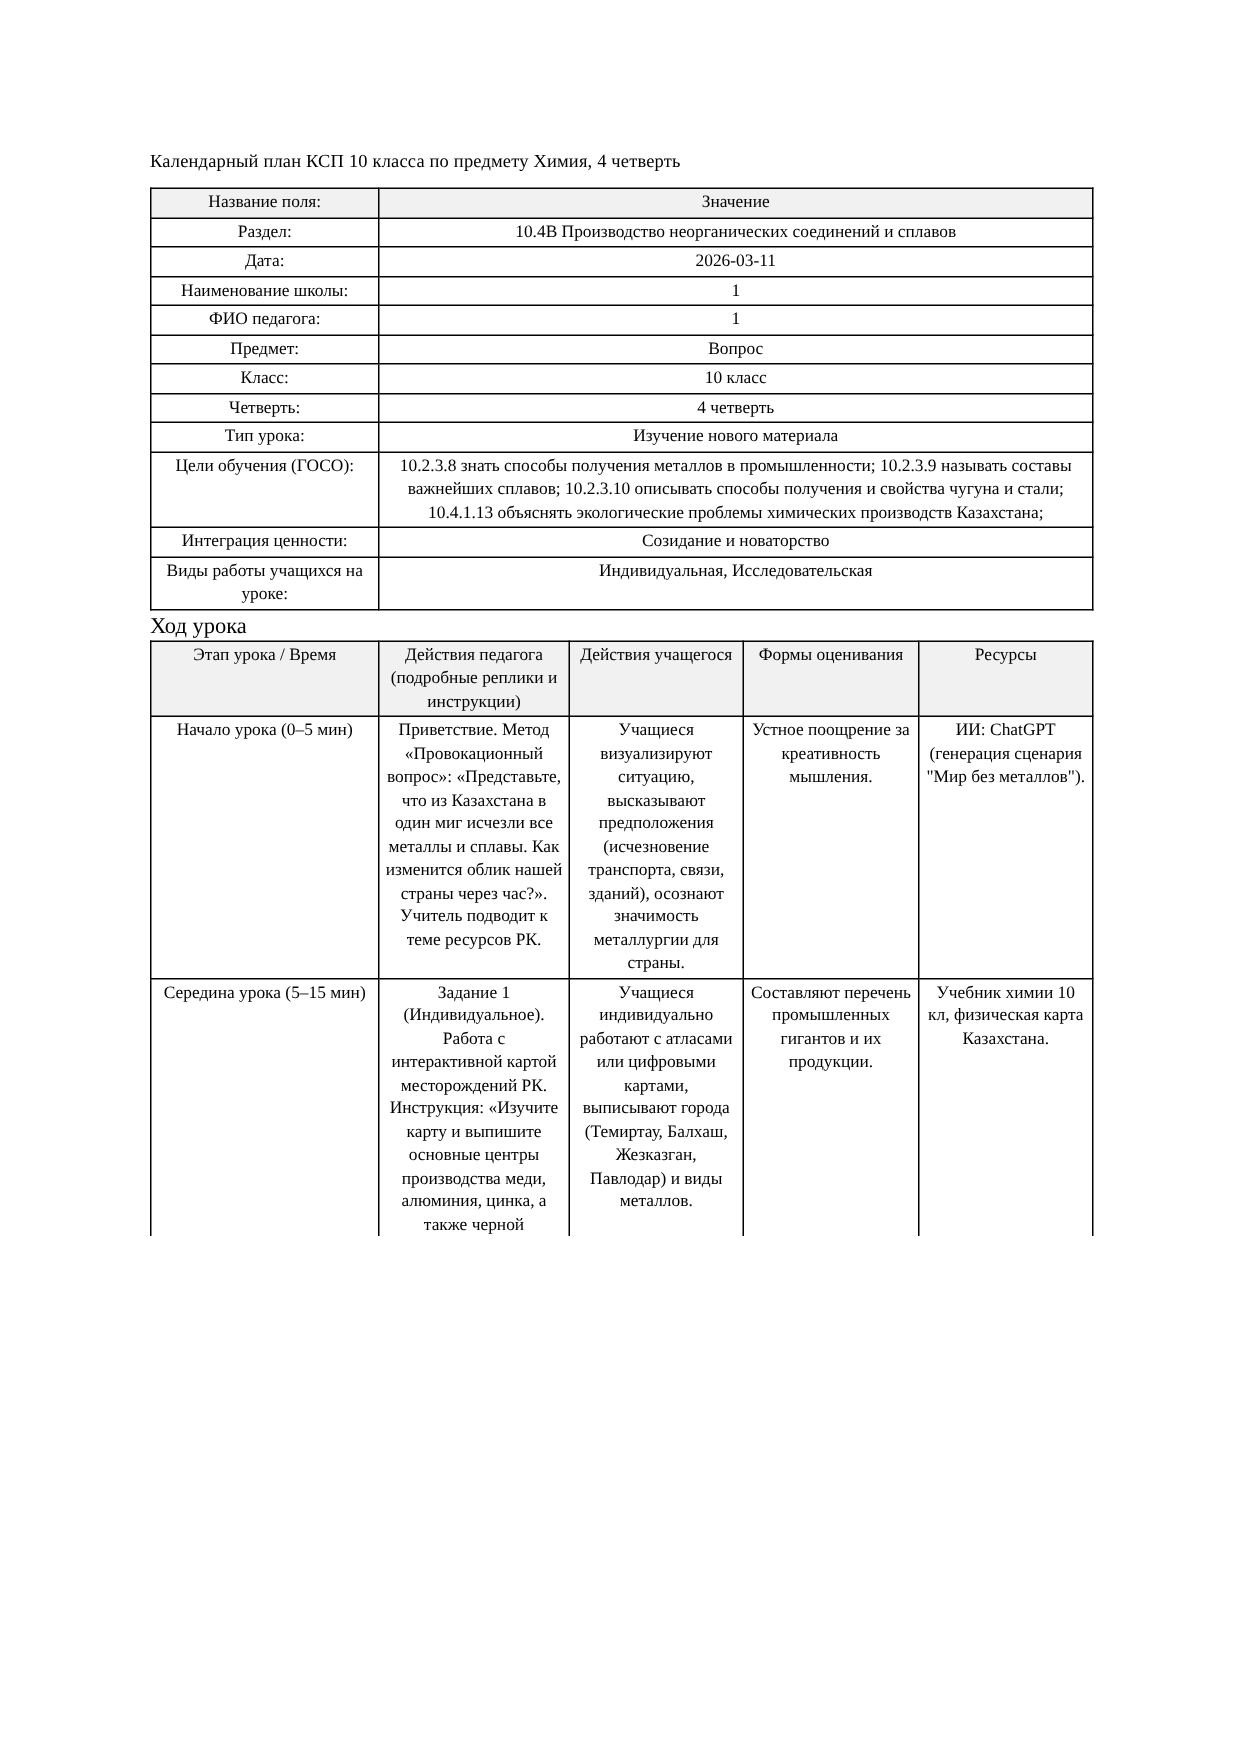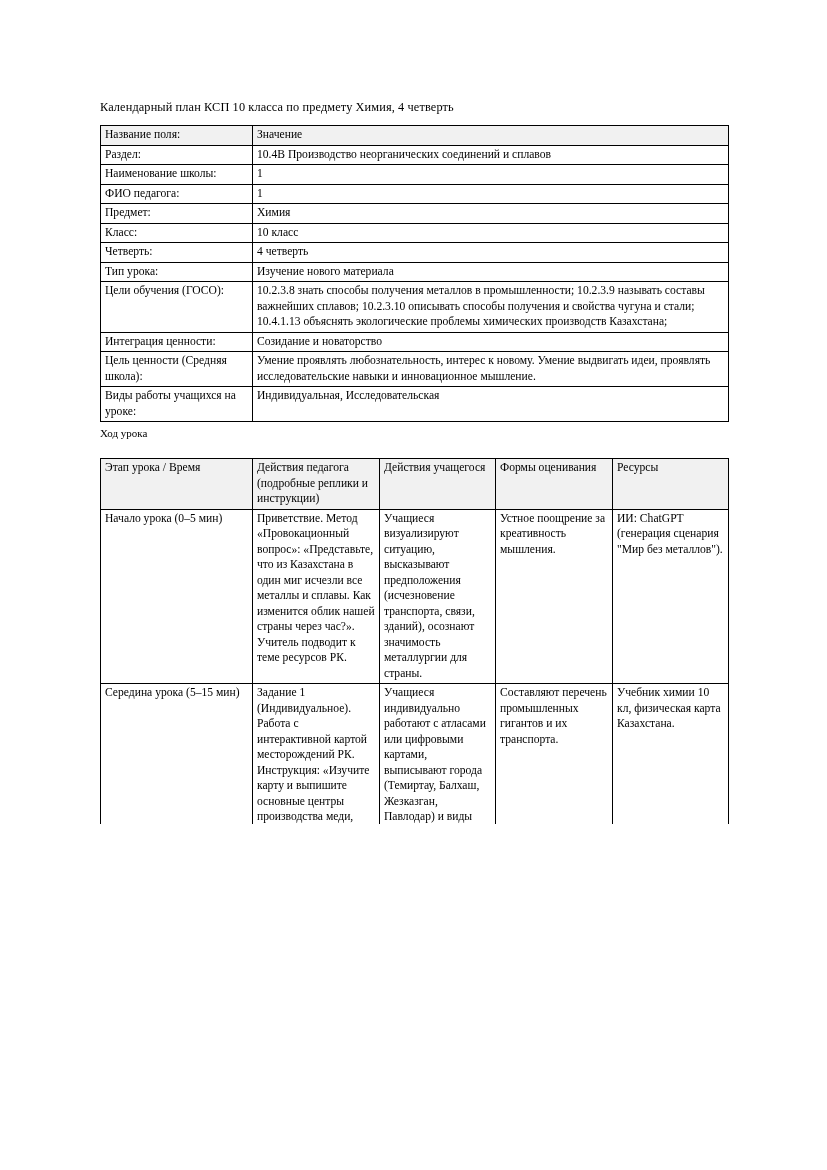--- a/index.html
+++ b/index.html
@@ -28,37 +28,37 @@
     width: 628px;
   }
   .doc-title {
     font-size: 12.3px;
     line-height: 17px;
     margin: 0 0 9px 0;
     white-space: nowrap;
     letter-spacing: 0.01em;
   }
   .section-label {
-    font-size: 11px;
+    font-size: 15px;
     line-height: 16px;
-    margin: 3px 0 17px 0;
+    margin: 3px 0 1px 0;
   }
   table.doc-table {
     border-collapse: collapse;
     table-layout: fixed;
     width: 628px;
     font-size: 11.6px;
     line-height: 15.5px;
   }
   table.doc-table td,
   table.doc-table th {
     border: 1px solid #000000;
     padding: 1px 4px 2px 4px;
     vertical-align: top;
-    text-align: left;
+    text-align: center;
     font-weight: normal;
     word-wrap: break-word;
     overflow-wrap: break-word;
     hyphens: none;
   }
   table.doc-table thead td,
   table.doc-table thead th,
   tr.hdr > td {
     background: #f1f1f1;
   }
@@ -89,54 +89,54 @@
       <tbody>
         <tr class="hdr">
           <td>Название поля:</td>
           <td>Значение</td>
         </tr>
         <tr>
           <td>Раздел:</td>
           <td>10.4В Производство неорганических соединений и сплавов</td>
         </tr>
         <tr>
+          <td>Дата:</td>
+          <td>2026-03-11</td>
+        </tr>
+        <tr>
           <td>Наименование школы:</td>
           <td>1</td>
         </tr>
         <tr>
           <td>ФИО педагога:</td>
           <td>1</td>
         </tr>
         <tr>
           <td>Предмет:</td>
-          <td>Химия</td>
+          <td>Вопрос</td>
         </tr>
         <tr>
           <td>Класс:</td>
           <td>10 класс</td>
         </tr>
         <tr>
           <td>Четверть:</td>
           <td>4 четверть</td>
         </tr>
         <tr>
           <td>Тип урока:</td>
           <td>Изучение нового материала</td>
         </tr>
         <tr>
           <td>Цели обучения (ГОСО):</td>
           <td>10.2.3.8 знать способы получения металлов в промышленности; 10.2.3.9 называть составы важнейших сплавов; 10.2.3.10 описывать способы получения и свойства чугуна и стали; 10.4.1.13 объяснять экологические проблемы химических производств Казахстана;</td>
         </tr>
         <tr>
           <td>Интеграция ценности:</td>
           <td>Созидание и новаторство</td>
-        </tr>
-        <tr>
-          <td>Цель ценности (Средняя школа):</td>
-          <td>Умение проявлять любознательность, интерес к новому. Умение выдвигать идеи, проявлять исследовательские навыки и инновационное мышление.</td>
         </tr>
         <tr>
           <td>Виды работы учащихся на уроке:</td>
           <td>Индивидуальная, Исследовательская</td>
         </tr>
       </tbody>
     </table>
 
     <p class="section-label">Ход урока</p>
 
@@ -160,20 +160,20 @@
           <td>Начало урока (0–5 мин)</td>
           <td>Приветствие. Метод «Провокационный вопрос»: «Представьте, что из Казахстана в один миг исчезли все металлы и сплавы. Как изменится облик нашей страны через час?». Учитель подводит к теме ресурсов РК.</td>
           <td>Учащиеся визуализируют ситуацию, высказывают предположения (исчезновение транспорта, связи, зданий), осознают значимость металлургии для страны.</td>
           <td>Устное поощрение за креативность мышления.</td>
           <td>ИИ: ChatGPT (генерация сценария "Мир без металлов").</td>
         </tr>
         <tr>
           <td>Середина урока (5–15 мин)</td>
           <td>Задание 1 (Индивидуальное). Работа с интерактивной картой месторождений РК. Инструкция: «Изучите карту и выпишите основные центры производства меди, алюминия, цинка, а также черной металлургии». Вопрос: «Почему Темиртау называют магнитом черной металлургии?»</td>
           <td>Учащиеся индивидуально работают с атласами или цифровыми картами, выписывают города (Темиртау, Балхаш, Жезказган, Павлодар) и виды металлов.</td>
-          <td>Составляют перечень промышленных гигантов и их транспорта.</td>
+          <td>Составляют перечень промышленных гигантов и их продукции.</td>
           <td>Учебник химии 10 кл, физическая карта Казахстана.</td>
         </tr>
       </tbody>
     </table>
 
   </div>
 </div>
 
 </body></html>

